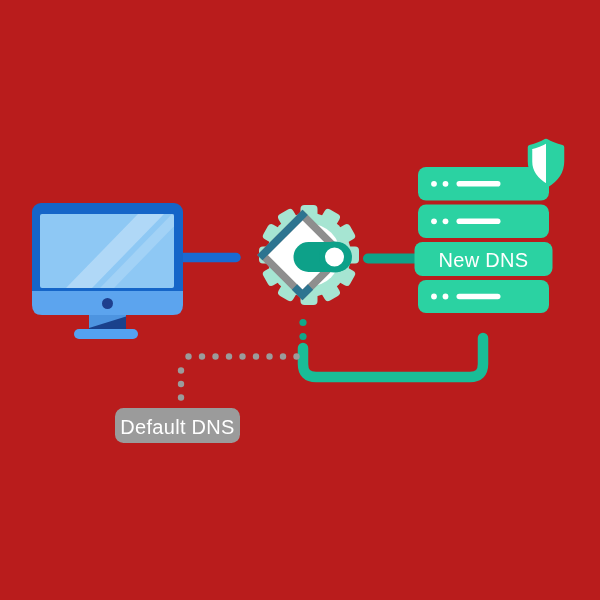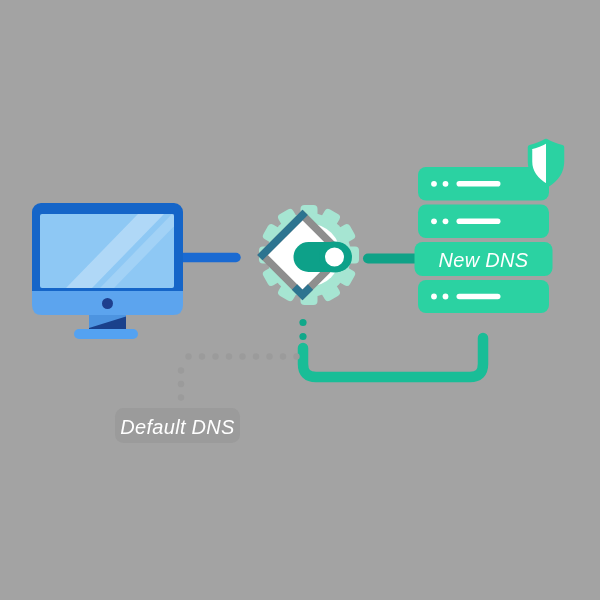--- a/index.html
+++ b/index.html
@@ -1,22 +1,21 @@
 <!DOCTYPE html>
 <html><head>
 <meta charset="utf-8">
 <style>
   html, body { margin: 0; padding: 0; background: #ffffff; }
   .stage {
     position: relative;
     width: 600px; height: 600px;
-    background: #a3a3a3;
+    background: #b91c1c;
     overflow: hidden;
     font-family: "Liberation Sans", sans-serif;
-    font-style: italic;
   }
   svg { display: block; }
   text {
     font-family: "Liberation Sans", sans-serif;
     fill: #ffffff;
     letter-spacing: 0.3px;
   }
   .label-text { font-size: 20px; font-weight: 400; }
 </style>
 </head>

